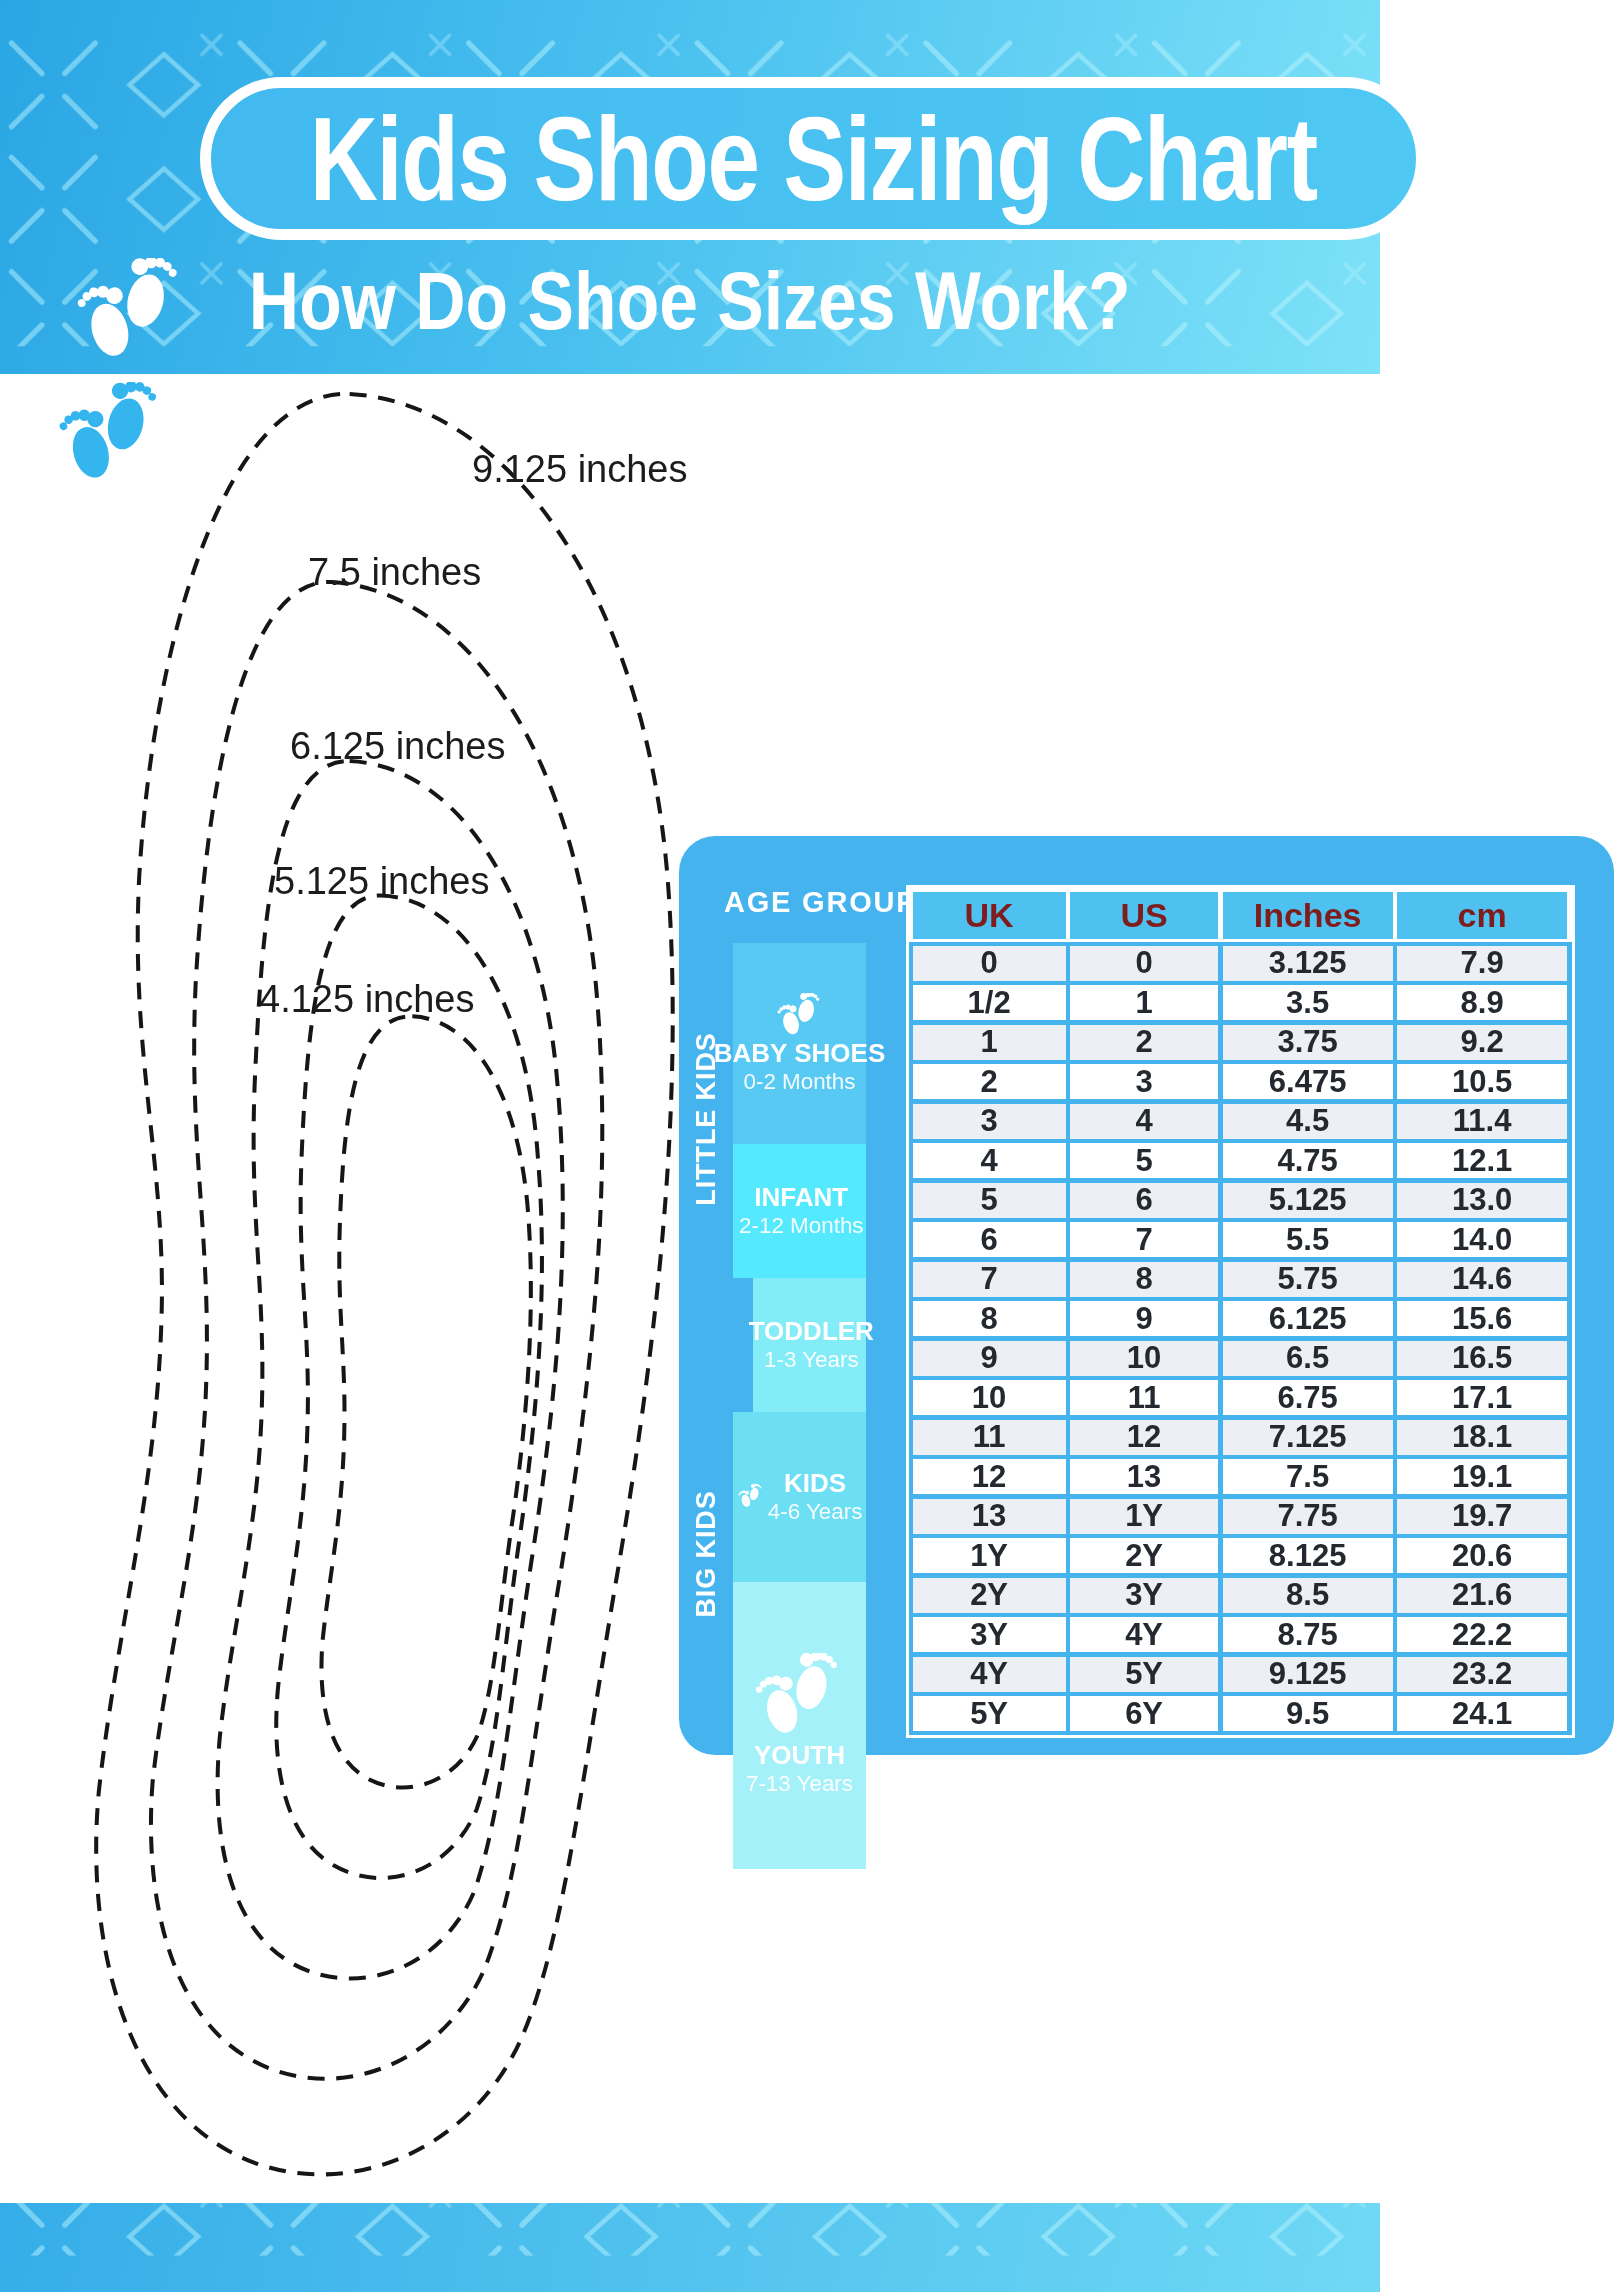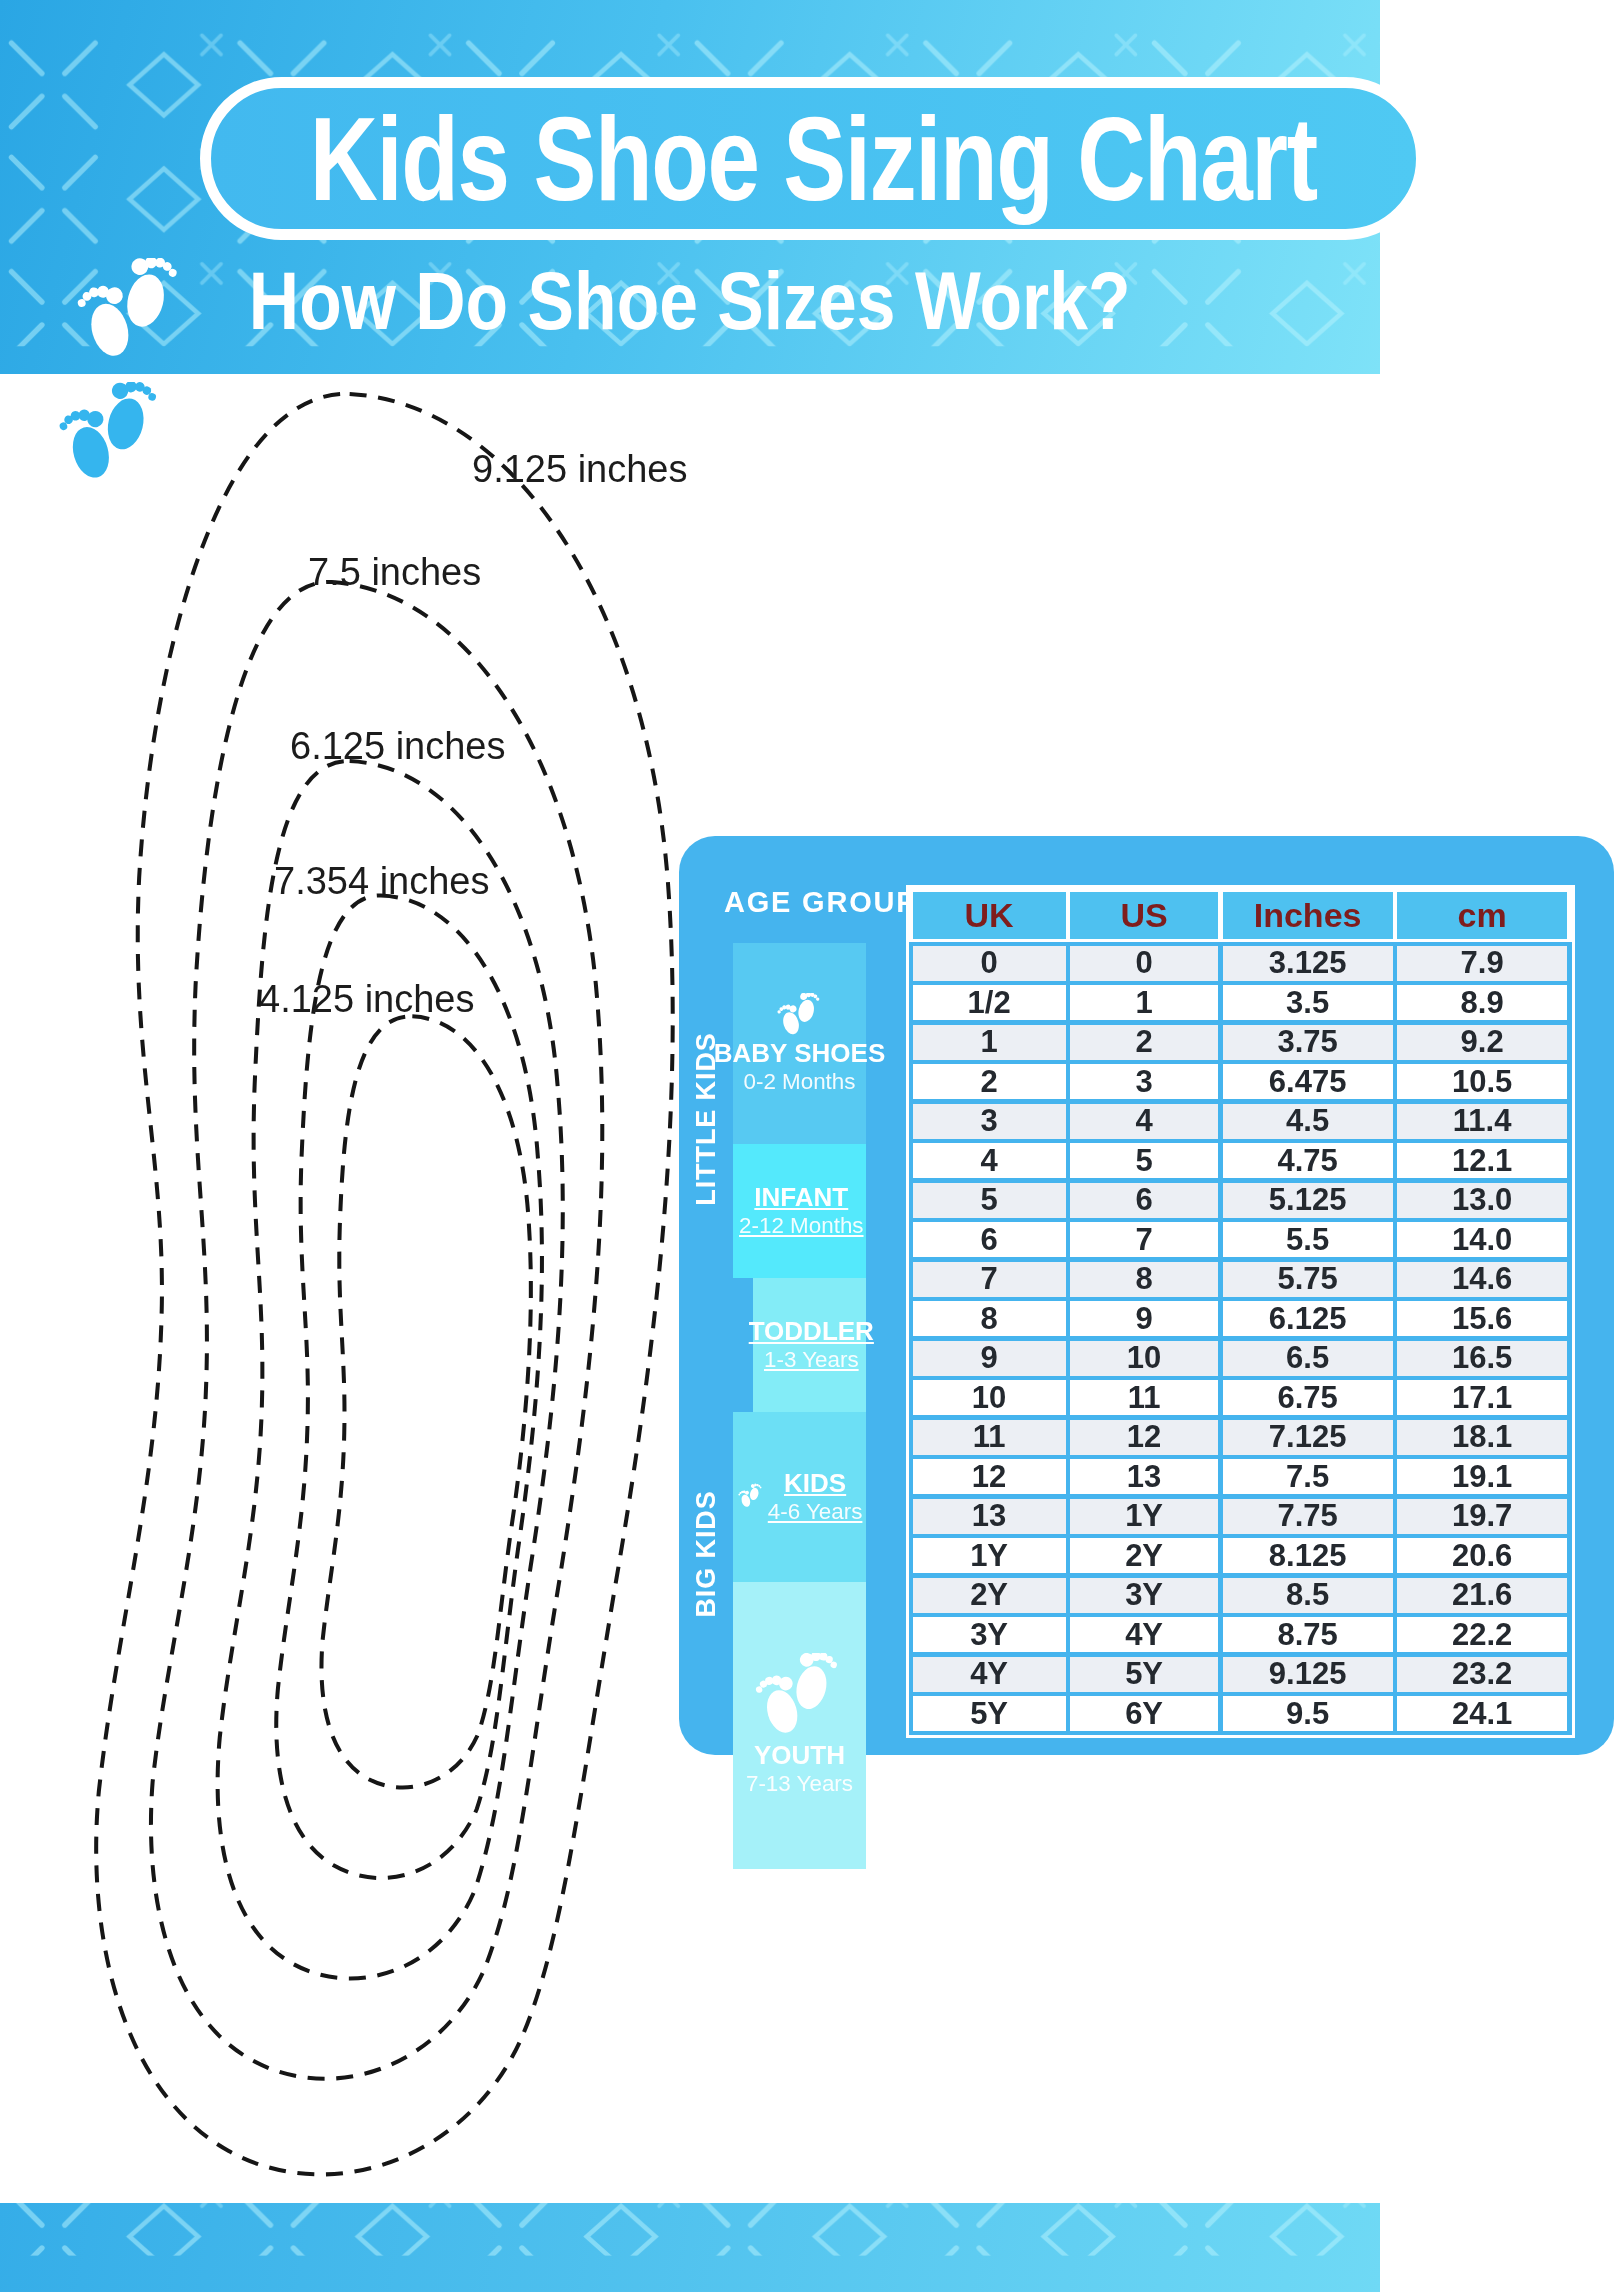--- a/index.html
+++ b/index.html
@@ -41,21 +41,21 @@
   
   .panel{position:absolute;left:679px;top:836px;width:935px;height:919px;border-radius:36px;background:#45b4ee;}
   .age-group-label{position:absolute;left:45px;top:50px;width:197px;color:#ffffff;font-size:29px;font-weight:700;letter-spacing:1.8px;white-space:nowrap;}
   .vlabel{position:absolute;left:27px;color:#ffffff;font-size:27px;font-weight:700;letter-spacing:0.9px;white-space:nowrap;transform:translate(-50%,-50%) rotate(-90deg);}
   .vlabel.little{top:1119px;margin-top:-836px;}
   .vlabel.big{top:1554px;margin-top:-836px;}
   .age-col{position:absolute;left:54px;top:107px;width:133px;height:926px;display:flex;flex-direction:column;}
   .agesec{display:flex;flex-direction:column;align-items:center;justify-content:center;color:#ffffff;box-sizing:border-box;padding:5.4px 3.6px;}
   .agesec .sec-name{font-weight:700;font-size:26px;white-space:nowrap;}
   .agesec .sec-range{font-weight:400;font-size:22.4px;color:rgba(255,255,255,.93);white-space:nowrap;}
-  .agesec.row{flex-direction:row;gap:3.6px;text-decoration:underline;}
+  .agesec.row{flex-direction:row;gap:3.6px;}
   .agesec.row .txt{display:flex;flex-direction:column;align-items:center;}
   
   .size-table{position:absolute;left:227px;top:49px;width:669px;box-sizing:border-box;border:3.6px solid #ffffff;background:#45b4ee;}
   .t-head{display:grid;grid-template-columns:153px 148px 170px 170px;gap:4.5px;background:#ffffff;padding:3.6px;}
   .t-head .hcell{height:47px;background:#4ec1f0;color:#7f1d1d;font-size:34px;font-weight:700;display:flex;align-items:center;justify-content:center;}
   .t-body{display:grid;grid-template-columns:153px 148px 170px 170px;grid-auto-rows:35px;gap:4.5px;background:#45b4ee;padding:3.6px;}
   .cell{display:flex;align-items:center;justify-content:center;font-size:31px;font-weight:700;color:#24292f;}
   .cell.odd{background:#eceff4;}
   .cell.even{background:#ffffff;}
   .hidden-defs{position:absolute;width:0;height:0;overflow:hidden;}
@@ -120,21 +120,21 @@
       <path d="M350 20 C530 30,680 250,705 560 C725 820,690 1100,645 1360 C605 1600,585 1760,540 1860 C480 1990,330 2045,215 1982 C95 1915,55 1740,70 1580 C90 1400,135 1240,140 1050 C145 880,105 760,115 560 C130 300,210 15,350 20 Z"></path>
       <path d="M330 230 C480 240,600 420,625 680 C645 900,620 1120,585 1340 C550 1550,540 1680,500 1780 C450 1890,330 1930,240 1880 C150 1830,120 1700,130 1570 C145 1430,185 1290,190 1120 C195 960,170 860,178 680 C190 460,230 225,330 230 Z"></path>
       <path d="M350 430 C470 435,565 580,582 790 C598 970,580 1150,552 1330 C528 1490,520 1600,490 1690 C452 1782,355 1812,285 1772 C215 1732,195 1630,205 1520 C218 1400,248 1290,252 1150 C256 1020,238 940,244 790 C252 610,265 428,350 430 Z"></path>
       <path d="M385 580 C478 583,548 700,560 870 C572 1010,560 1160,538 1310 C520 1440,515 1530,492 1600 C462 1672,388 1695,332 1663 C278 1632,262 1552,270 1465 C280 1370,300 1285,303 1170 C306 1065,292 1000,296 880 C302 730,315 578,385 580 Z"></path>
       <path d="M420 715 C492 718,542 810,550 945 C557 1050,548 1170,530 1290 C516 1390,512 1460,494 1515 C470 1572,412 1590,368 1565 C326 1540,314 1478,320 1410 C328 1335,342 1272,344 1180 C346 1095,336 1045,339 950 C343 830,355 713,420 715 Z"></path>
     </g>
   </svg>
   <div class="inch-label il-0">9.125 inches</div>
   <div class="inch-label il-1">7.5 inches</div>
   <div class="inch-label il-2">6.125 inches</div>
-  <div class="inch-label il-3">7.354 inches</div>
+  <div class="inch-label il-3">5.125 inches</div>
   <div class="inch-label il-4">4.125 inches</div>
 </div>
 
 <div class="panel">
   <div class="age-group-label">AGE GROUP</div>
   <div class="vlabel little">LITTLE KIDS</div>
   <div class="vlabel big">BIG KIDS</div>
 
   <div class="age-col">
       <div class="agesec stack" style="background: rgb(87, 201, 242); flex-grow: 4;">

